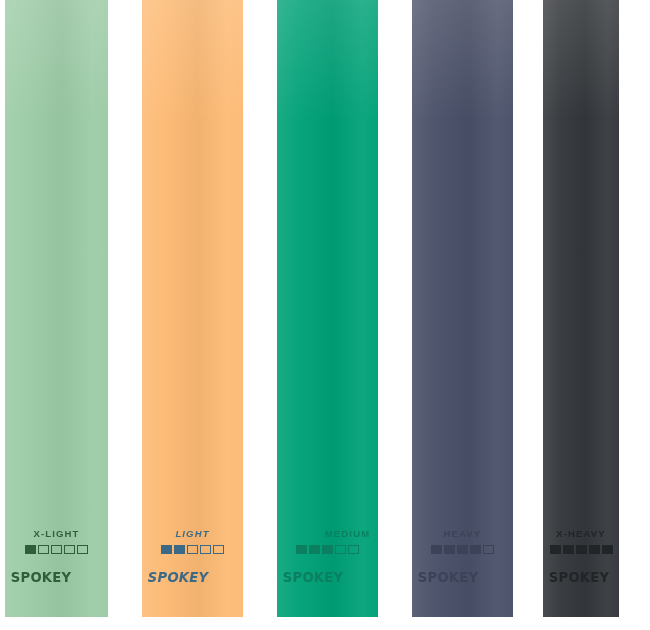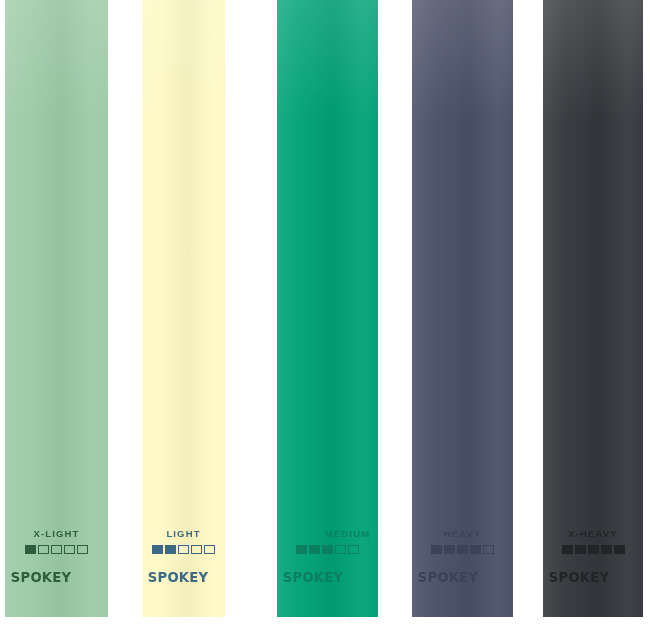--- a/index.html
+++ b/index.html
@@ -94,21 +94,21 @@
           <span class="pip" style="border-color: rgb(47, 94, 60); background: transparent;"></span>
           <span class="pip" style="border-color: rgb(47, 94, 60); background: transparent;"></span>
         </div>
       </div>
       <div class="logo-wrap">
         <svg width="72" height="16" viewBox="0 0 72 16">
           <text x="36" y="12.6" text-anchor="middle" fill="#2f5e3c" font-family="&quot;DejaVu Sans&quot;, sans-serif" font-size="13.2" font-weight="bold" letter-spacing="0.2" transform="scale(1,1)">SPOKEY</text>
         </svg>
       </div>
     </div>
-    <div class="band" style="left: 142px; width: 83px; background: #fef9c3;">
+    <div class="band" style="left: 142px; width: 101px; background: #fdba74; font-style: italic;">
       <div class="sheen" style="background: linear-gradient(to right, rgba(255, 255, 255, 0.1) 0%, rgba(255, 255, 255, 0.03) 22%, rgba(0, 0, 0, 0.043) 55%, rgba(255, 255, 255, 0.05) 85%, rgba(255, 255, 255, 0.02) 100%);"></div>
       <div class="topglow" style="background: linear-gradient(rgba(255, 255, 255, 0.12) 0%, rgba(255, 255, 255, 0) 100%);"></div>
       <div class="band-label-block">
         <div class="level-name" style="color: rgb(60, 106, 134);">LIGHT</div>
         <div class="pips">
           <span class="pip" style="border-color: rgb(60, 106, 134); background: rgb(60, 106, 134);"></span>
           <span class="pip" style="border-color: rgb(60, 106, 134); background: rgb(60, 106, 134);"></span>
           <span class="pip" style="border-color: rgb(60, 106, 134); background: transparent;"></span>
           <span class="pip" style="border-color: rgb(60, 106, 134); background: transparent;"></span>
           <span class="pip" style="border-color: rgb(60, 106, 134); background: transparent;"></span>
@@ -151,21 +151,21 @@
           <span class="pip" style="border-color: rgb(60, 66, 87); background: rgb(60, 66, 87);"></span>
           <span class="pip" style="border-color: rgb(60, 66, 87); background: transparent;"></span>
         </div>
       </div>
       <div class="logo-wrap">
         <svg width="72" height="16" viewBox="0 0 72 16">
           <text x="36" y="12.6" text-anchor="middle" fill="#3c4257" font-family="&quot;DejaVu Sans&quot;, sans-serif" font-size="13.2" font-weight="bold" letter-spacing="0.2" transform="scale(1,1)">SPOKEY</text>
         </svg>
       </div>
     </div>
-    <div class="band" style="left: 543px; width: 100px; background: rgb(52, 55, 59);">
+    <div class="band" style="left: 543px; width: 76px; background: rgb(52, 55, 59);">
       <div class="sheen" style="background: linear-gradient(to right, rgba(255, 255, 255, 0.1) 0%, rgba(255, 255, 255, 0.03) 22%, rgba(0, 0, 0, 0.043) 55%, rgba(255, 255, 255, 0.05) 85%, rgba(255, 255, 255, 0.02) 100%);"></div>
       <div class="topglow" style="background: linear-gradient(rgba(255, 255, 255, 0.12) 0%, rgba(255, 255, 255, 0) 100%);"></div>
       <div class="band-label-block">
         <div class="level-name" style="color: rgb(34, 37, 40);">X-HEAVY</div>
         <div class="pips">
           <span class="pip" style="border-color: rgb(34, 37, 40); background: rgb(34, 37, 40);"></span>
           <span class="pip" style="border-color: rgb(34, 37, 40); background: rgb(34, 37, 40);"></span>
           <span class="pip" style="border-color: rgb(34, 37, 40); background: rgb(34, 37, 40);"></span>
           <span class="pip" style="border-color: rgb(34, 37, 40); background: rgb(34, 37, 40);"></span>
           <span class="pip" style="border-color: rgb(34, 37, 40); background: rgb(34, 37, 40);"></span>

